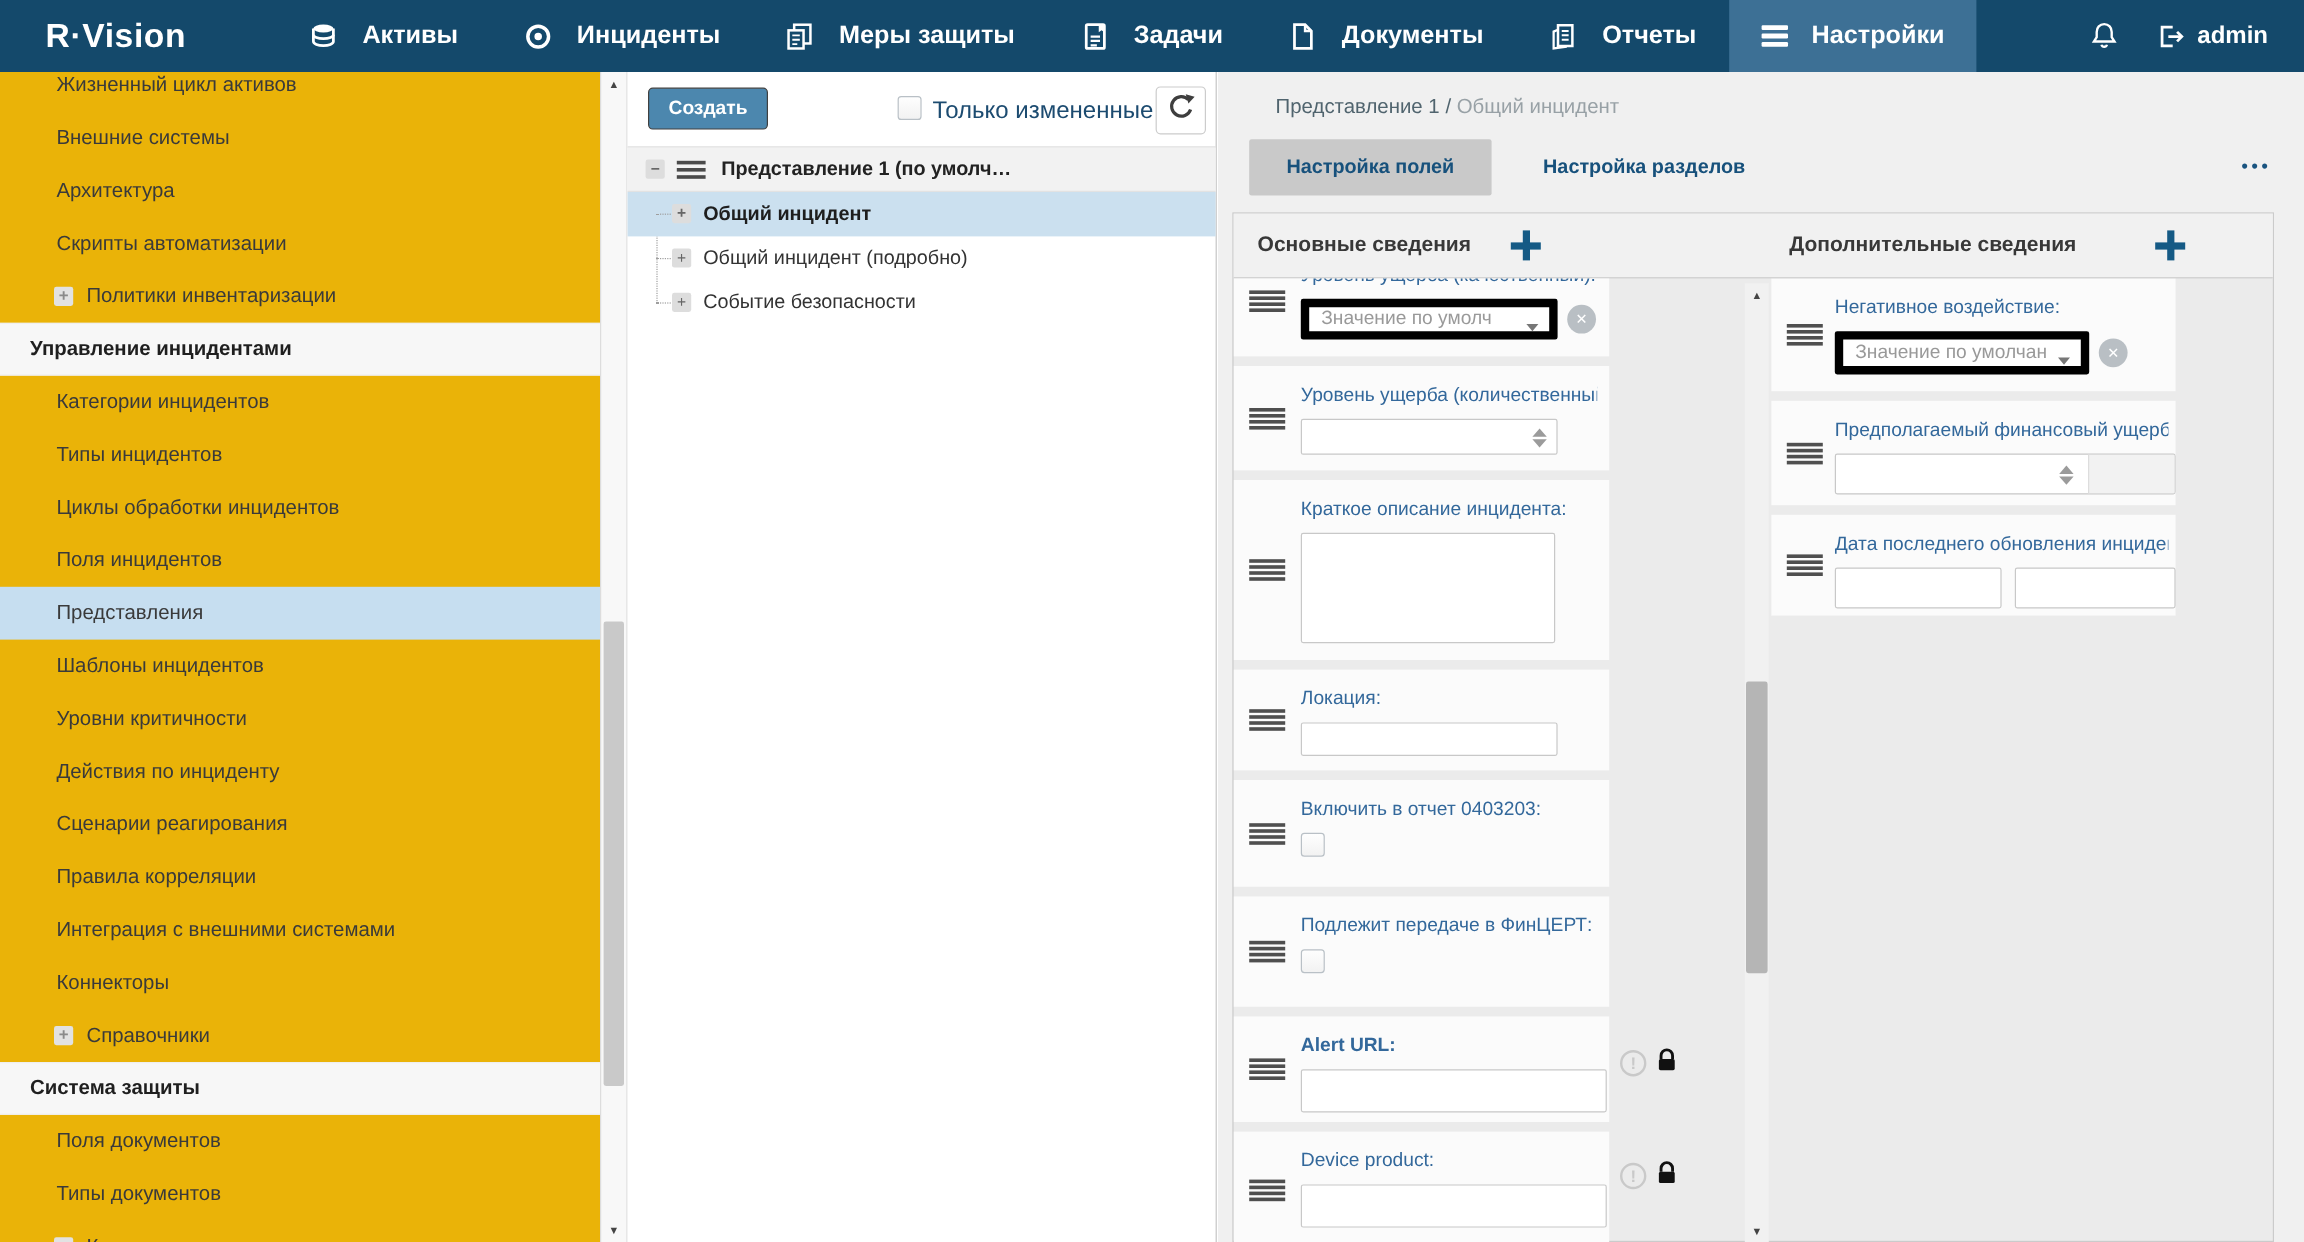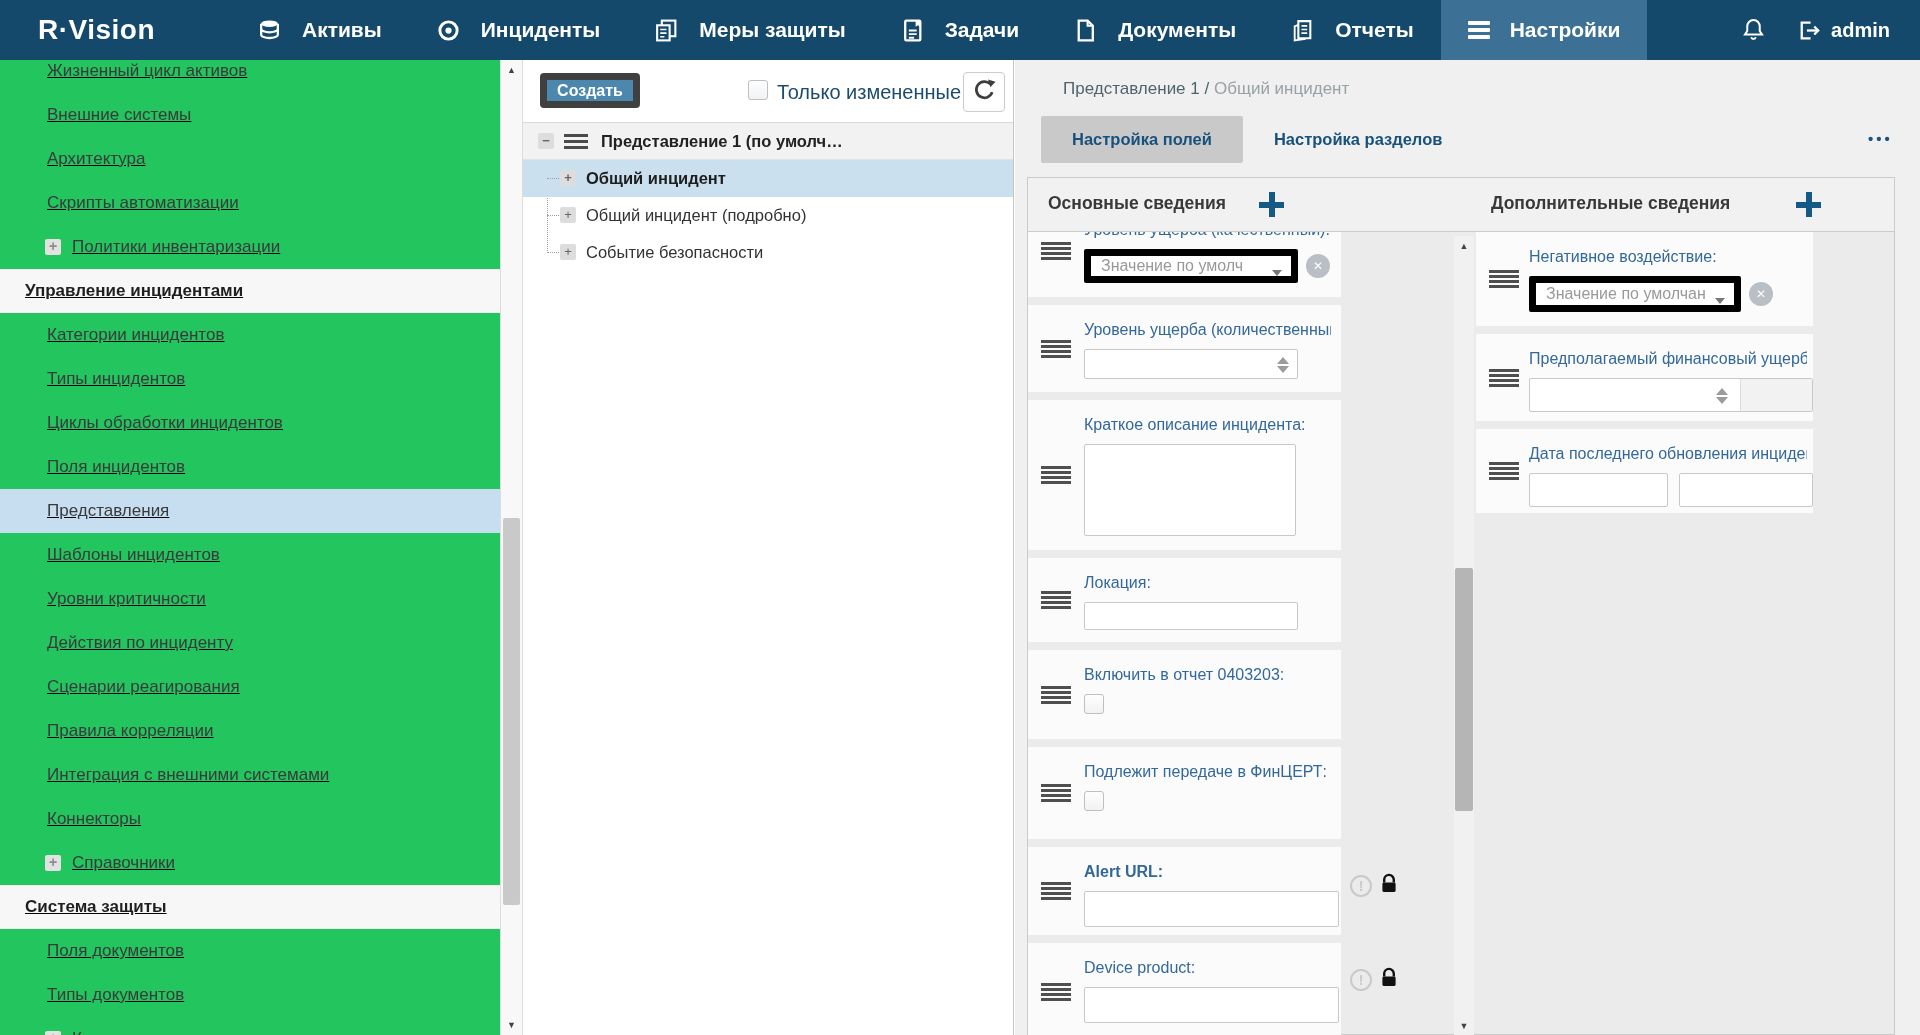--- a/index.html
+++ b/index.html
@@ -19,21 +19,21 @@
   .hamb, .hamb::before, .hamb::after { width:22px; height:3.5px; background:#fff; border-radius:1px; }
   .hamb { position:relative; display:block; }
   .hamb::before, .hamb::after { content:""; position:absolute; left:0; }
   .hamb::before { top:-7px; } .hamb::after { top:7px; }
   #nav-right { margin-left:auto; display:flex; align-items:center; gap:8px; padding-right:30px; }
   #bell-btn { padding:0 22px; display:flex; align-items:center; cursor:pointer; }
   #user-btn { display:flex; align-items:center; gap:10px; font-size:20px; font-weight:bold; cursor:pointer; }
 
   
   #sidebar { position:absolute; left:0; top:60px; width:500px; height:975px;
-    background:#22c55e; overflow:hidden;text-decoration:underline; }
+    background:#eab308; overflow:hidden; }
   #side-list { margin-top:-11px; }
   .srow { height:44px; display:flex; align-items:center; padding-left:47px;
     font-size:17px; color:#3A3A3A; cursor:pointer; white-space:nowrap; }
   .srow.sect { padding-left:25px; font-weight:bold; color:#1F1F1F;
     background:#F7F7F7; border-top:1px solid #EFEFEF; border-bottom:1px solid #EFEFEF; cursor:default; }
   .srow.exp { padding-left:72px; position:relative; }
   .srow.exp .plusbox { position:absolute; left:45px; top:14px; }
   .srow.sel { background:#C6DEF0; }
   .plusbox { width:16px; height:16px; background:#E2E2E2; border-radius:2px;
     color:#8A8A8A; font-size:14px; line-height:15px; text-align:center; font-weight:bold; }
@@ -43,21 +43,21 @@
   #side-scroll { left:500px; top:60px; width:23px; height:975px; }
   .sb-arrow { position:absolute; left:0; width:100%; height:20px; display:flex;
     align-items:center; justify-content:center; font-size:9px; color:#444; cursor:pointer; }
   .sb-thumb { position:absolute; left:2px; right:2px; background:#C9C9C9; border-radius:2px; cursor:pointer; }
 
   
   #mid-panel { position:absolute; left:523px; top:60px; width:491px; height:975px;
     background:#fff; border-right:1px solid #C5C5C5; }
   #mid-toolbar { position:relative; height:62px; }
   #create-btn { position:absolute; left:17px; top:13px; width:100px; height:35px;
-    background:#4C87AE; border:7px solid #404040; border-radius:4px; color:#fff;
+    background:#4C87AE; border:1px solid #404040; border-radius:4px; color:#fff;
     font-size:16px; font-weight:bold; cursor:pointer; font-family:inherit; }
   .cbx { width:20px; height:20px; border:1px solid #B9C0C6; border-radius:3px;
     background:linear-gradient(#FEFEFE,#F2F2F2); display:inline-block; cursor:pointer; }
   #only-changed-box { position:absolute; left:225px; top:20px; }
   #only-changed-label { position:absolute; left:254px; top:21px; font-size:20px; color:#1C4B70; }
   #refresh-btn { position:absolute; left:440px; top:12px; width:42px; height:40px;
     background:#fff; border:1px solid #CCC; border-radius:4px; display:flex;
     align-items:center; justify-content:center; cursor:pointer; }
   #tree { position:relative; border-top:1px solid #D8D8D8; }
   .trow { height:37px; display:flex; align-items:center; font-size:16.5px; color:#333;
@@ -75,21 +75,21 @@
   #tree-guide { position:absolute; left:24px; top:32px; height:98px; border-left:1px dotted #9E9E9E; }
   .trow.child::before { content:""; position:absolute; left:24px; top:18px; width:12px;
     border-top:1px dotted #9E9E9E; }
 
   
   #right-panel { position:absolute; left:1015px; top:60px; width:905px; height:975px; background:#F0F0F0; }
   #crumb { position:absolute; left:48px; top:19px; font-size:17px; }
   #crumb .c1 { color:#50646E; cursor:pointer; }
   #crumb .csep { color:#50646E; }
   #crumb .c2 { color:#98A1A6; }
-  #tabs { position:absolute; left:26px; top:56px; height:47px; display:flex; }
+  #tabs { position:absolute; left:26px; top:56px; height:47px; display:flex; gap:12px; }
   .tab { height:47px; display:flex; align-items:center; padding:0 31px; font-size:16.5px;
     font-weight:bold; color:#17517C; cursor:pointer; border-radius:2px; }
   .tab.active { background:#C9C9C9; }
   #dots-menu { position:absolute; left:853px; top:70px; color:#1A5480; font-size:15px;
     font-weight:bold; letter-spacing:3px; cursor:pointer; }
 
   
   #fields-box { position:absolute; left:12px; top:117px; width:868px; height:858px;
     border:1px solid #CBCBCB; background:#EBEBEB; }
   #fields-head { position:absolute; left:0; top:0; width:100%; height:54px;

